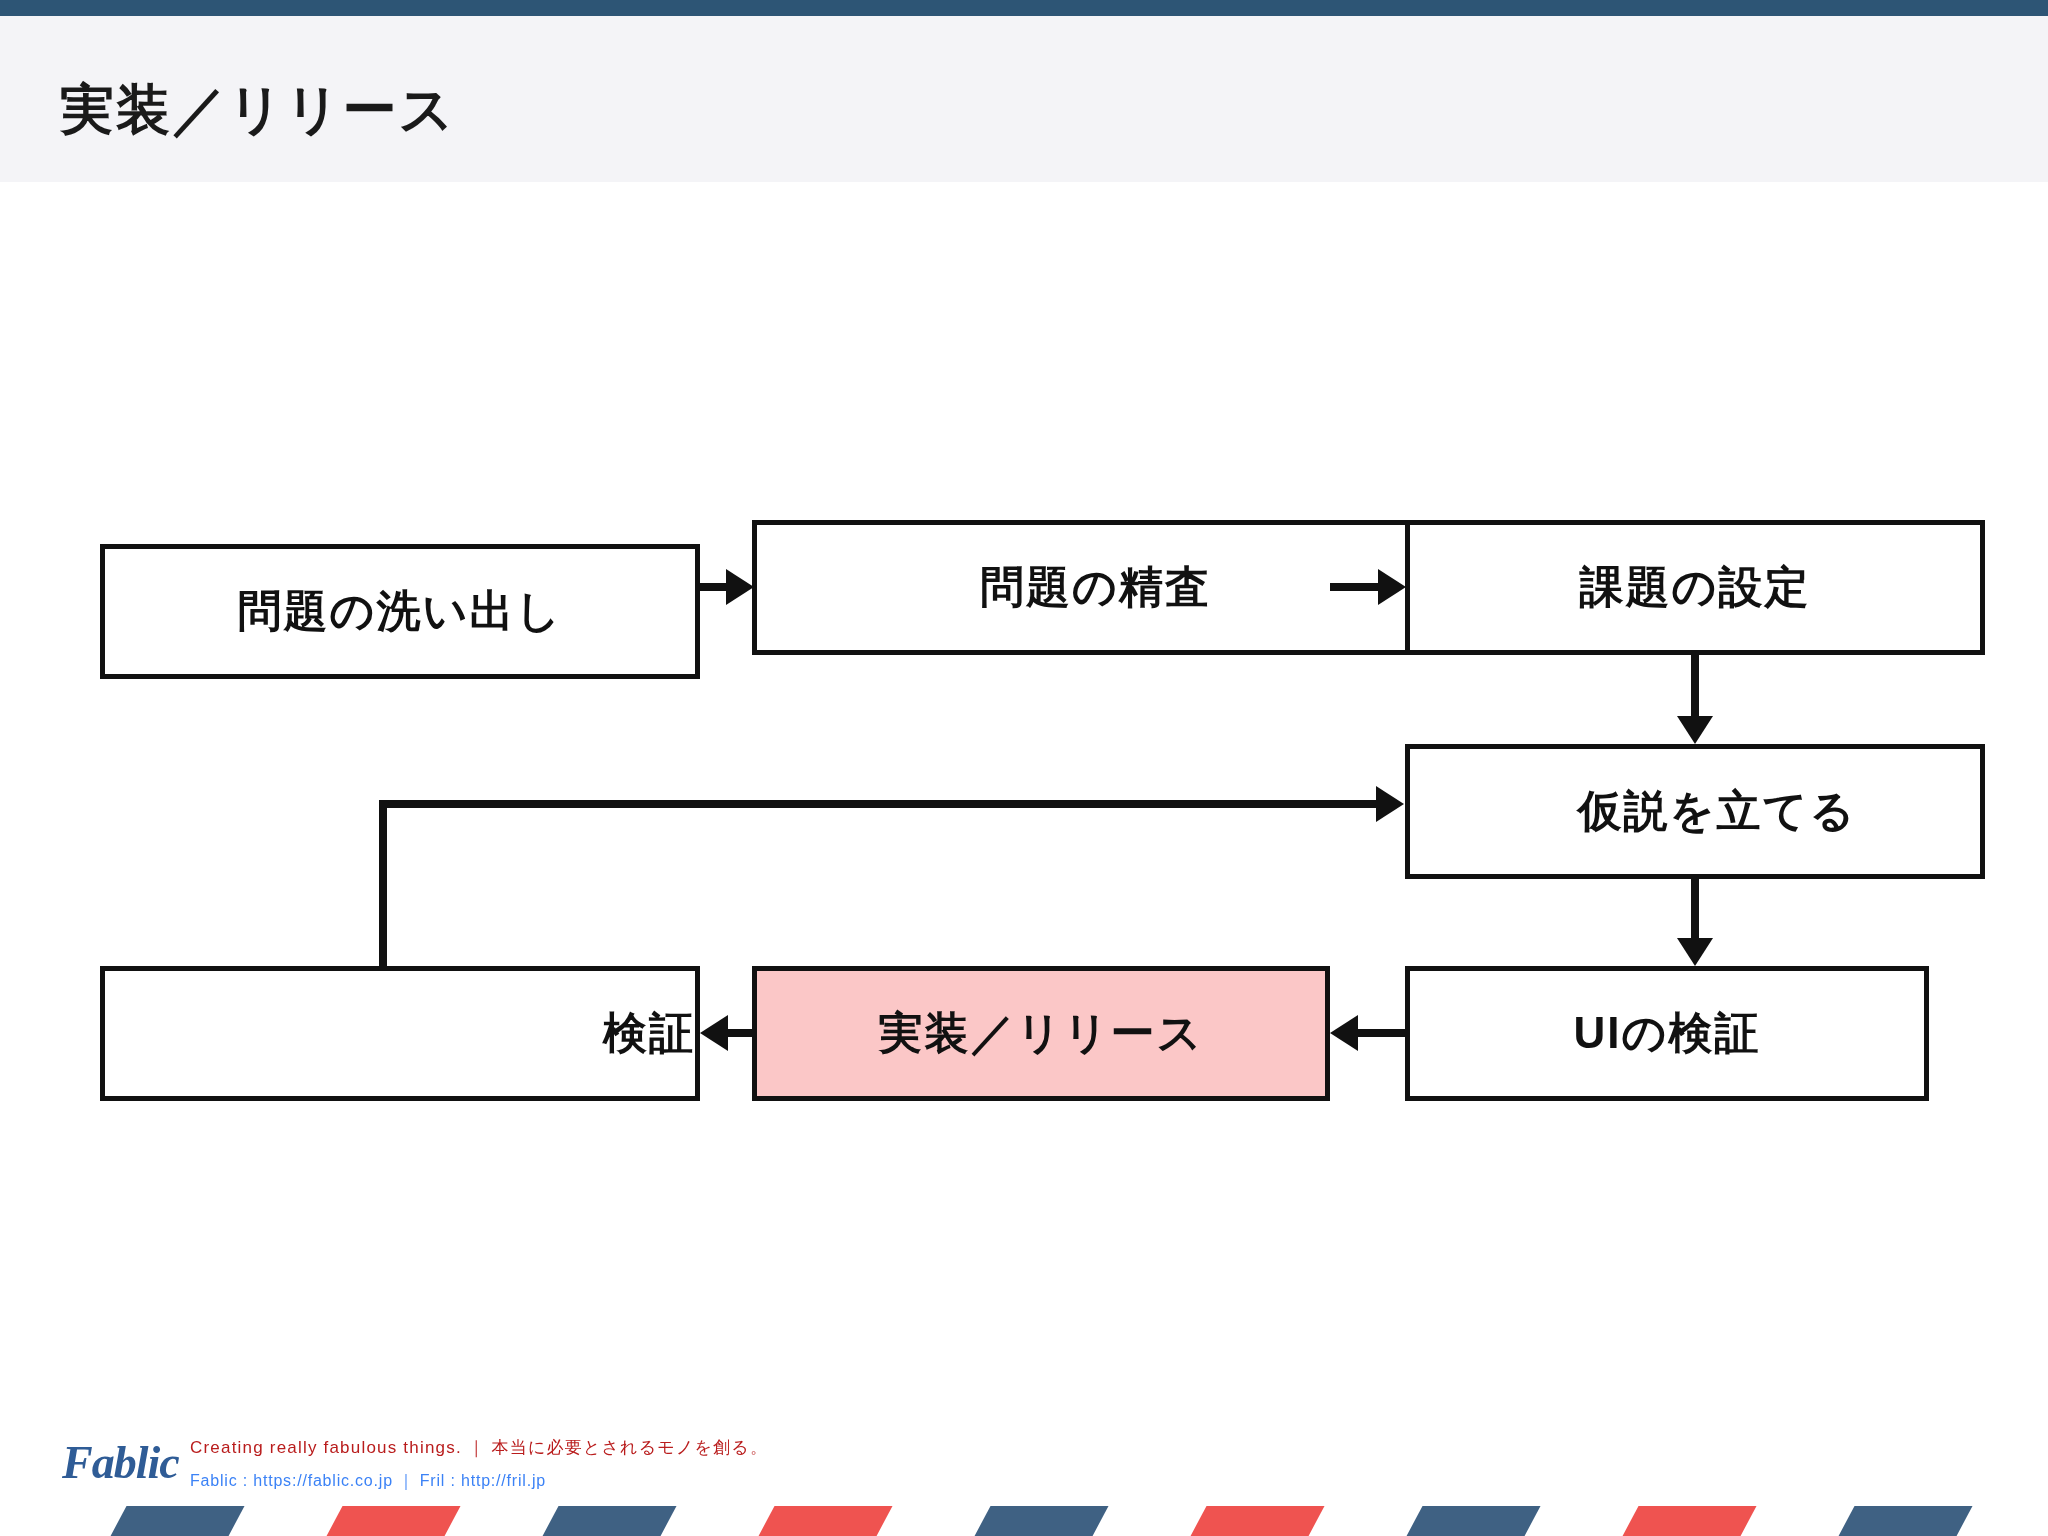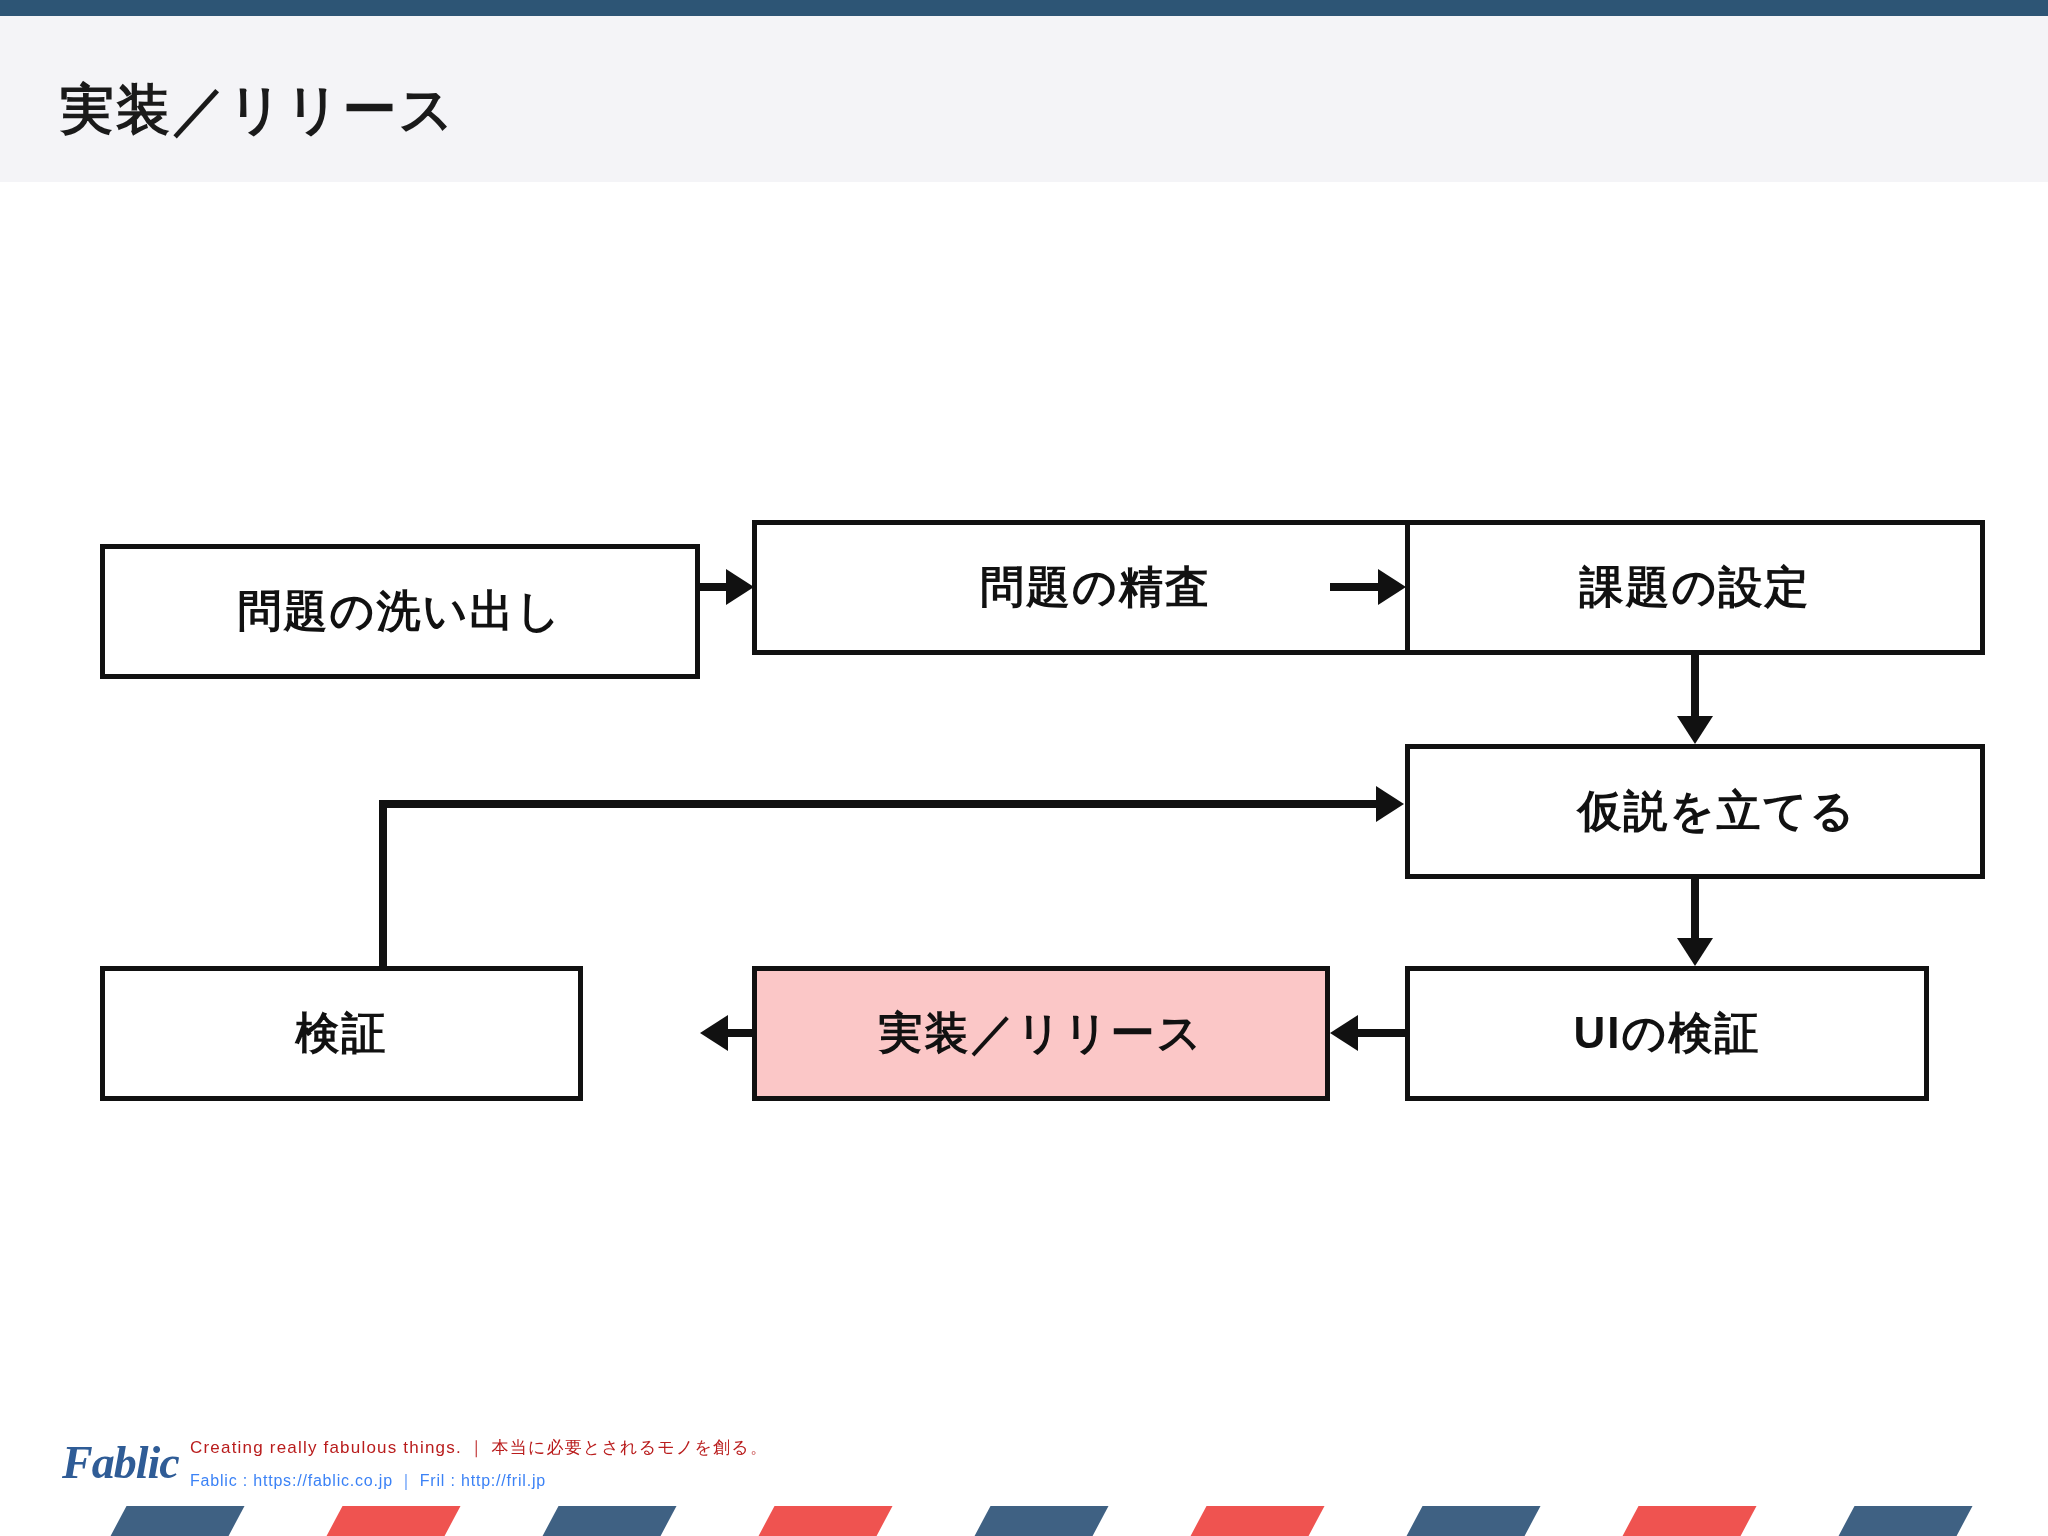--- a/index.html
+++ b/index.html
@@ -60,21 +60,21 @@
     letter-spacing:2px;
     white-space:nowrap;
   }
   .node.highlight { background:#fbc7c7; }
 
   
   #node-problem-discovery { left:100px;  top:330px; width:600px; height:135px;margin-top:32px; }
   #node-problem-review    { left:752px;  top:338px; width:687px; height:135px; }
   #node-issue-setting     { left:1405px; top:338px; width:580px; height:135px; }
   #node-hypothesis        { left:1405px; top:562px; width:580px; height:135px;padding-left:44px; }
-  #node-verification      { left:100px;  top:784px; width:483px; height:135px; }
+  #node-verification      { left:100px;  top:784px; width:600px; height:135px;justify-content:flex-end; }
   #node-implementation    { left:752px;  top:784px; width:578px; height:135px; }
   #node-ui-verification   { left:1405px; top:784px; width:524px; height:135px; }
 
   
   .edge { position:absolute; background:#111111; }
 
   
   .edge.h { height:8px; }
   
   .edge.v { width:8px; }

